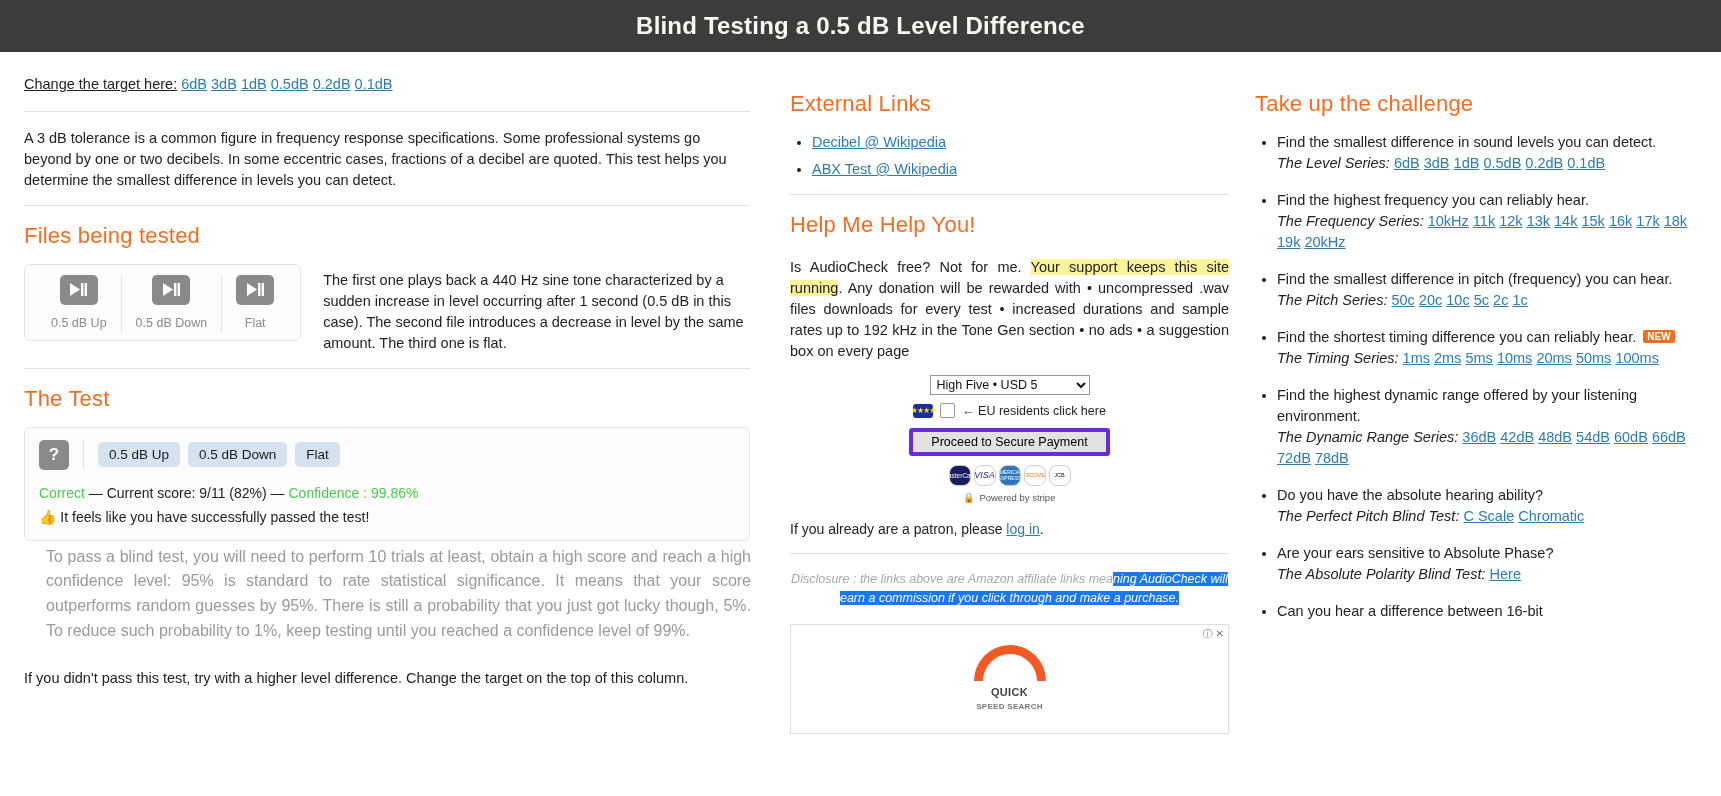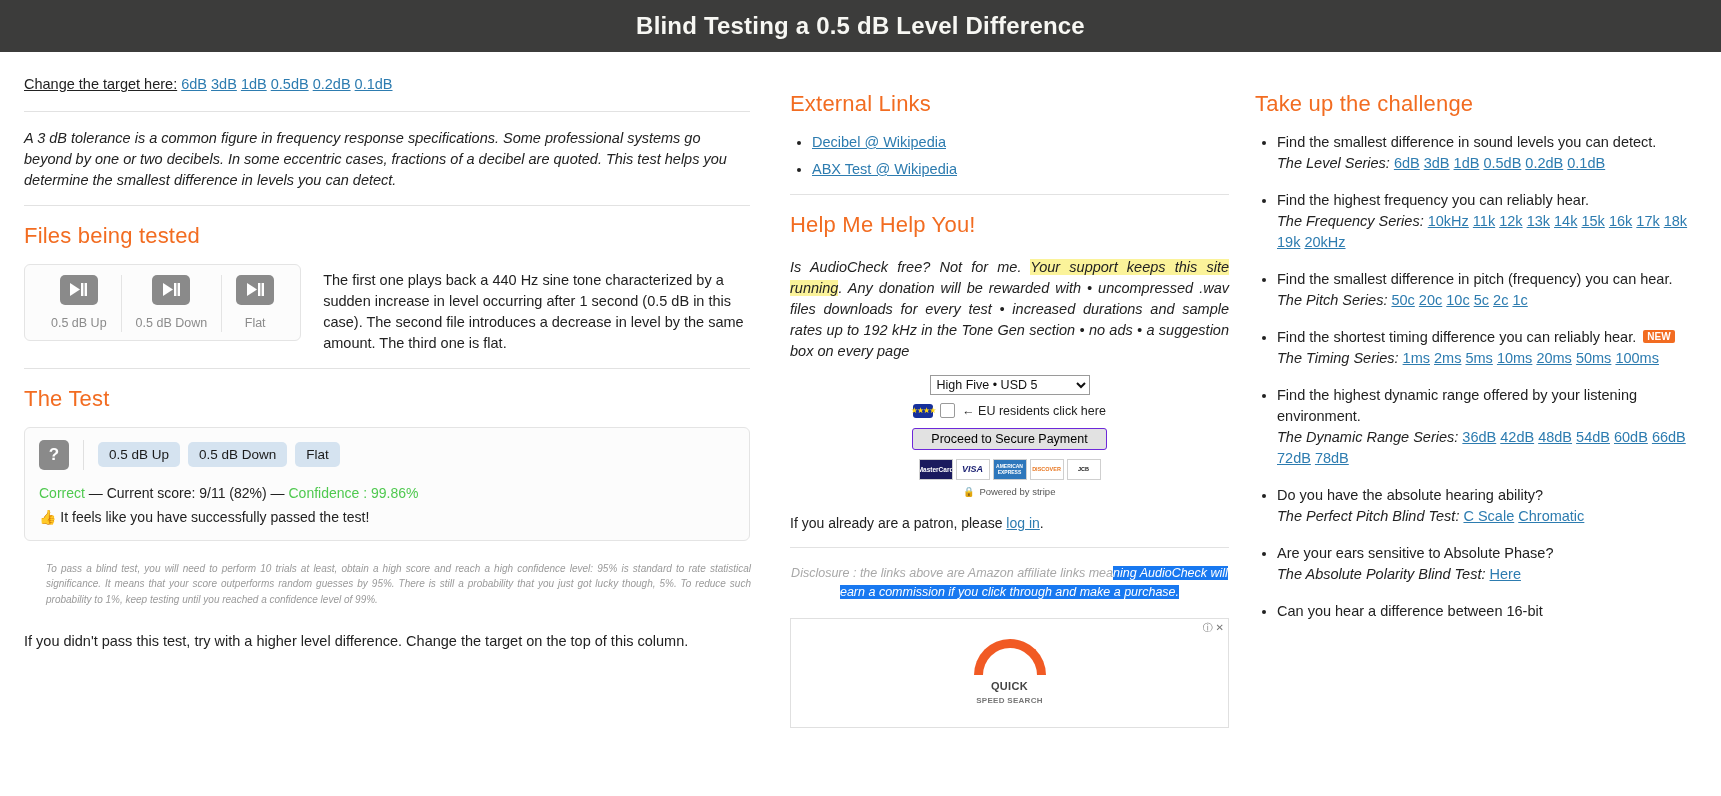--- a/index.html
+++ b/index.html
@@ -26,21 +26,21 @@
   .target-line { font-size:14.5px; color:#222; margin-bottom:16px; }
   .target-line .lbl { color:#222;text-decoration:underline; }
   a.lnk { color:#2d7cb0; text-decoration:underline; cursor:pointer; }
 
   hr.rule { border:0; border-top:1px solid #e2e2e2; margin:14px 0 12px 0; }
 
   h2.sect {
     color:#f26c21; font-weight:400; font-size:22px; margin:14px 0 12px 0;
     letter-spacing:.2px;
   }
-  p { margin:16px 0 10px 0;font-style:italic; }
+  p { margin:16px 0 10px 0; }
 
   
   .files-row { display:flex; align-items:flex-start; gap:22px; }
   .player-box {
     border:1px solid #e4e4e4; border-radius:6px; background:#fcfcfc;
     padding:10px 12px 8px 12px; display:flex; gap:0;
   }
   .player {
     display:flex; flex-direction:column; align-items:center;
     padding:0 14px; position:relative;
@@ -71,47 +71,47 @@
     background:#d5e3f0; color:#1b1b1b; border:none; border-radius:5px;
     padding:5px 11px; font-size:13.5px; margin-right:8px; cursor:pointer;
     font-family:"Liberation Sans", sans-serif;
   }
   .score-line { margin-top:13px; font-size:14px; }
   .ok { color:#4fc94f; }
   .passed-line { margin-top:4px; font-size:14px; }
   .thumb { font-size:14px; }
 
   .note {
-    color:#9a9a9a; font-style:italic; font-size:10px; text-align:justify;
-    margin:20px 0 0 22px; width:705px; line-height:1.55;
+    color:#9a9a9a; font-size:16px; text-align:justify;
+    margin:4px 0 0 22px; width:705px; line-height:1.55;
   }
   .bottom-line { margin-top:24px; font-size:14.5px; }
 
   
   ul.links { margin:6px 0 0 0; padding-left:22px; }
   ul.links li { margin-bottom:6px; }
   .hl { background:#fbf39a; }
   .donate-wrap { text-align:center; margin-top:12px; }
   select.amount {
     width:160px; font-size:12.5px; padding:1px 2px; font-family:"Liberation Sans", sans-serif;
     border:1px solid #9a9a9a; background:#fff; color:#111;
   }
   .eu-row { display:flex; align-items:center; justify-content:center; gap:7px; margin-top:7px; font-size:12.5px; }
   .euflag { width:20px; height:14px; background:#16309b; border-radius:3px;
             display:flex; align-items:center; justify-content:center; position:relative; }
   .euflag .stars { color:#ffd617; font-size:8px; line-height:1; letter-spacing:-1px; }
   .eucheck { width:15px; height:15px; border:1px solid #9a9a9a; background:#fff; border-radius:2px; cursor:pointer; }
   .proceed {
-    margin-top:8px; background:#e2e2e2; border:1px solid #6d28d9; border-radius:3px;
+    margin-top:8px; background:#e2e2e2; border:4px solid #6d28d9; border-radius:3px;
     padding:3px 18px; font-size:12.5px; cursor:pointer; font-family:"Liberation Sans", sans-serif;
   }
   .cards { display:flex; justify-content:center; gap:3px; margin-top:9px; }
-  .card { width:34px; height:21px; border:1px solid #cfcfcf; background:#fff;
+  .card { width:22px; height:21px; border:1px solid #cfcfcf; background:#fff;
           display:flex; align-items:center; justify-content:center; font-size:6.5px;
-          font-weight:700; border-radius:0; overflow:hidden; }
+          font-weight:400; border-radius:8px; overflow:hidden; }
   .card.mc { background:#1a1a5e; color:#fff; }
   .card.visa { color:#1a1f71; font-size:9px; font-style:italic; }
   .card.amex { background:#2e77bc; color:#fff; font-size:5px; text-align:center; line-height:1.1; }
   .card.disc { color:#e87722; font-size:5.5px; }
   .card.jcb { font-size:5.5px; color:#111; }
   .stripe { display:flex; justify-content:center; align-items:center; gap:4px; margin-top:5px; font-size:9.5px; color:#555; }
   .patron { margin-top:14px; font-size:14px; }
   .hp-box { margin-top:10px; text-align:center; font-size:14.5px; }
   .disclosure {
     margin-top:16px; color:#a8a8a8; font-style:italic; font-size:12.5px;

